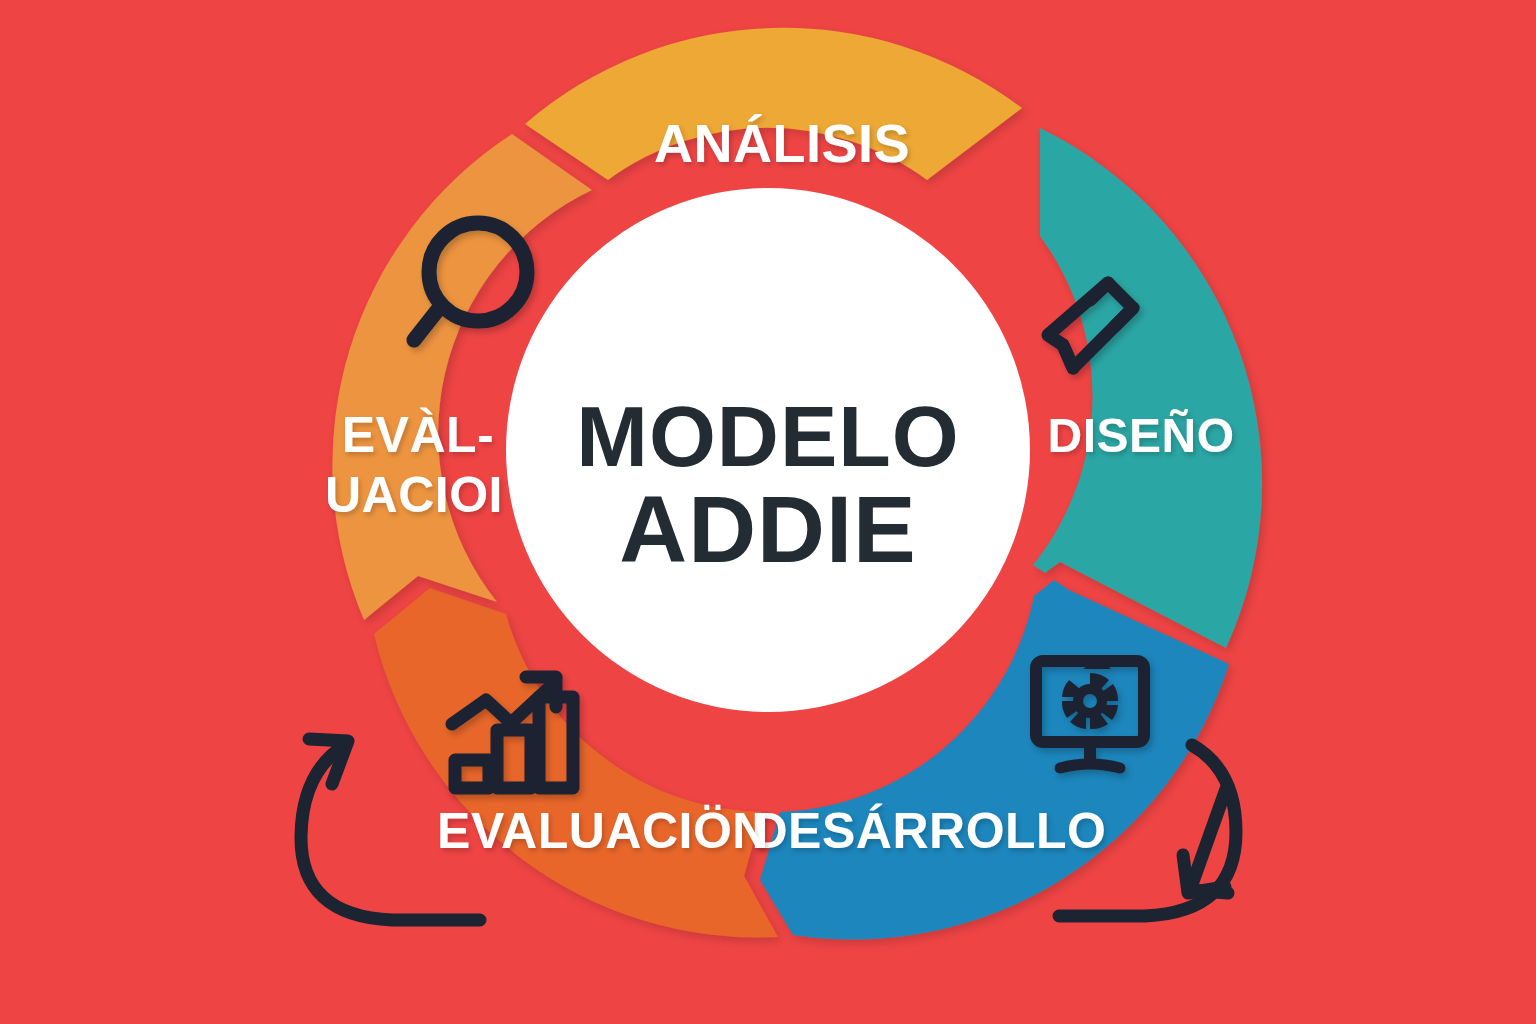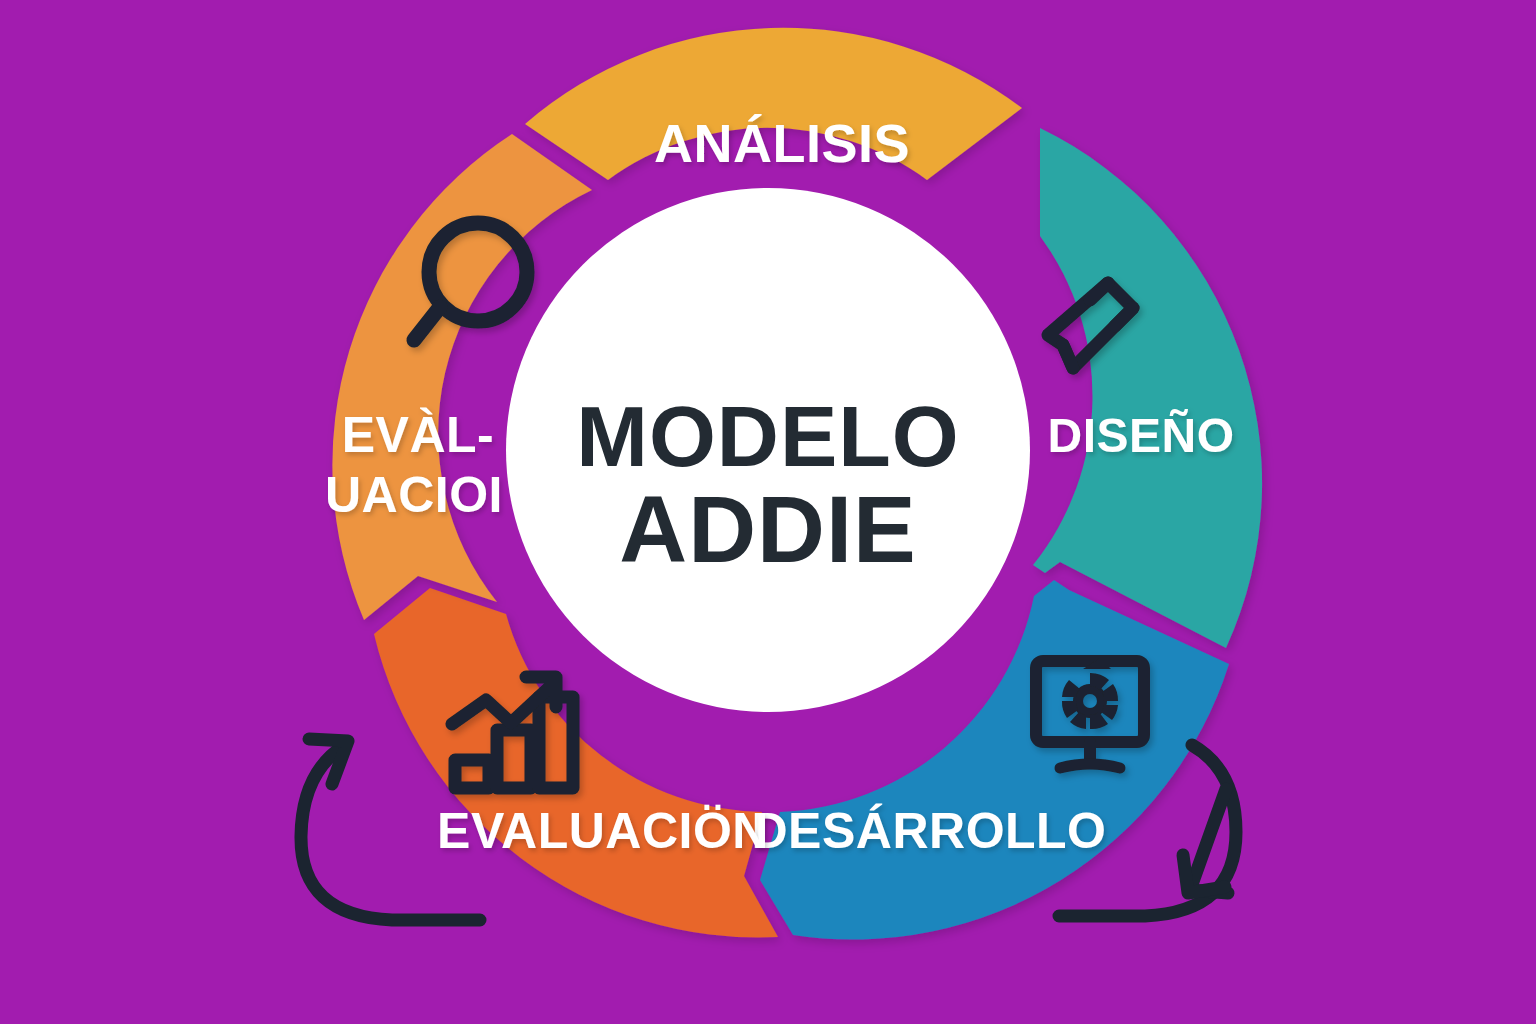--- a/index.html
+++ b/index.html
@@ -33,21 +33,21 @@
   .center-line {
     font-family: "Liberation Sans", sans-serif;
     font-weight: bold;
     fill: #232b33;
     letter-spacing: 1px;
   }
 </style>
 </head>
 <body>
 
-<div id="stage" style="background: #a21caf;">
+<div id="stage" style="background: #ef4444;">
 
   <svg id="diagram" viewBox="0 0 1536 1024">
 
     <defs>
       <filter id="softshadow" x="-30%" y="-30%" width="160%" height="160%">
         <feDropShadow dx="3" dy="4" stdDeviation="5" flood-color="#000000" flood-opacity="0.16"></feDropShadow>
       </filter>
       <filter id="iconshadow" x="-40%" y="-40%" width="180%" height="180%">
         <feDropShadow dx="3" dy="4" stdDeviation="3" flood-color="#000000" flood-opacity="0.22"></feDropShadow>
       </filter>

